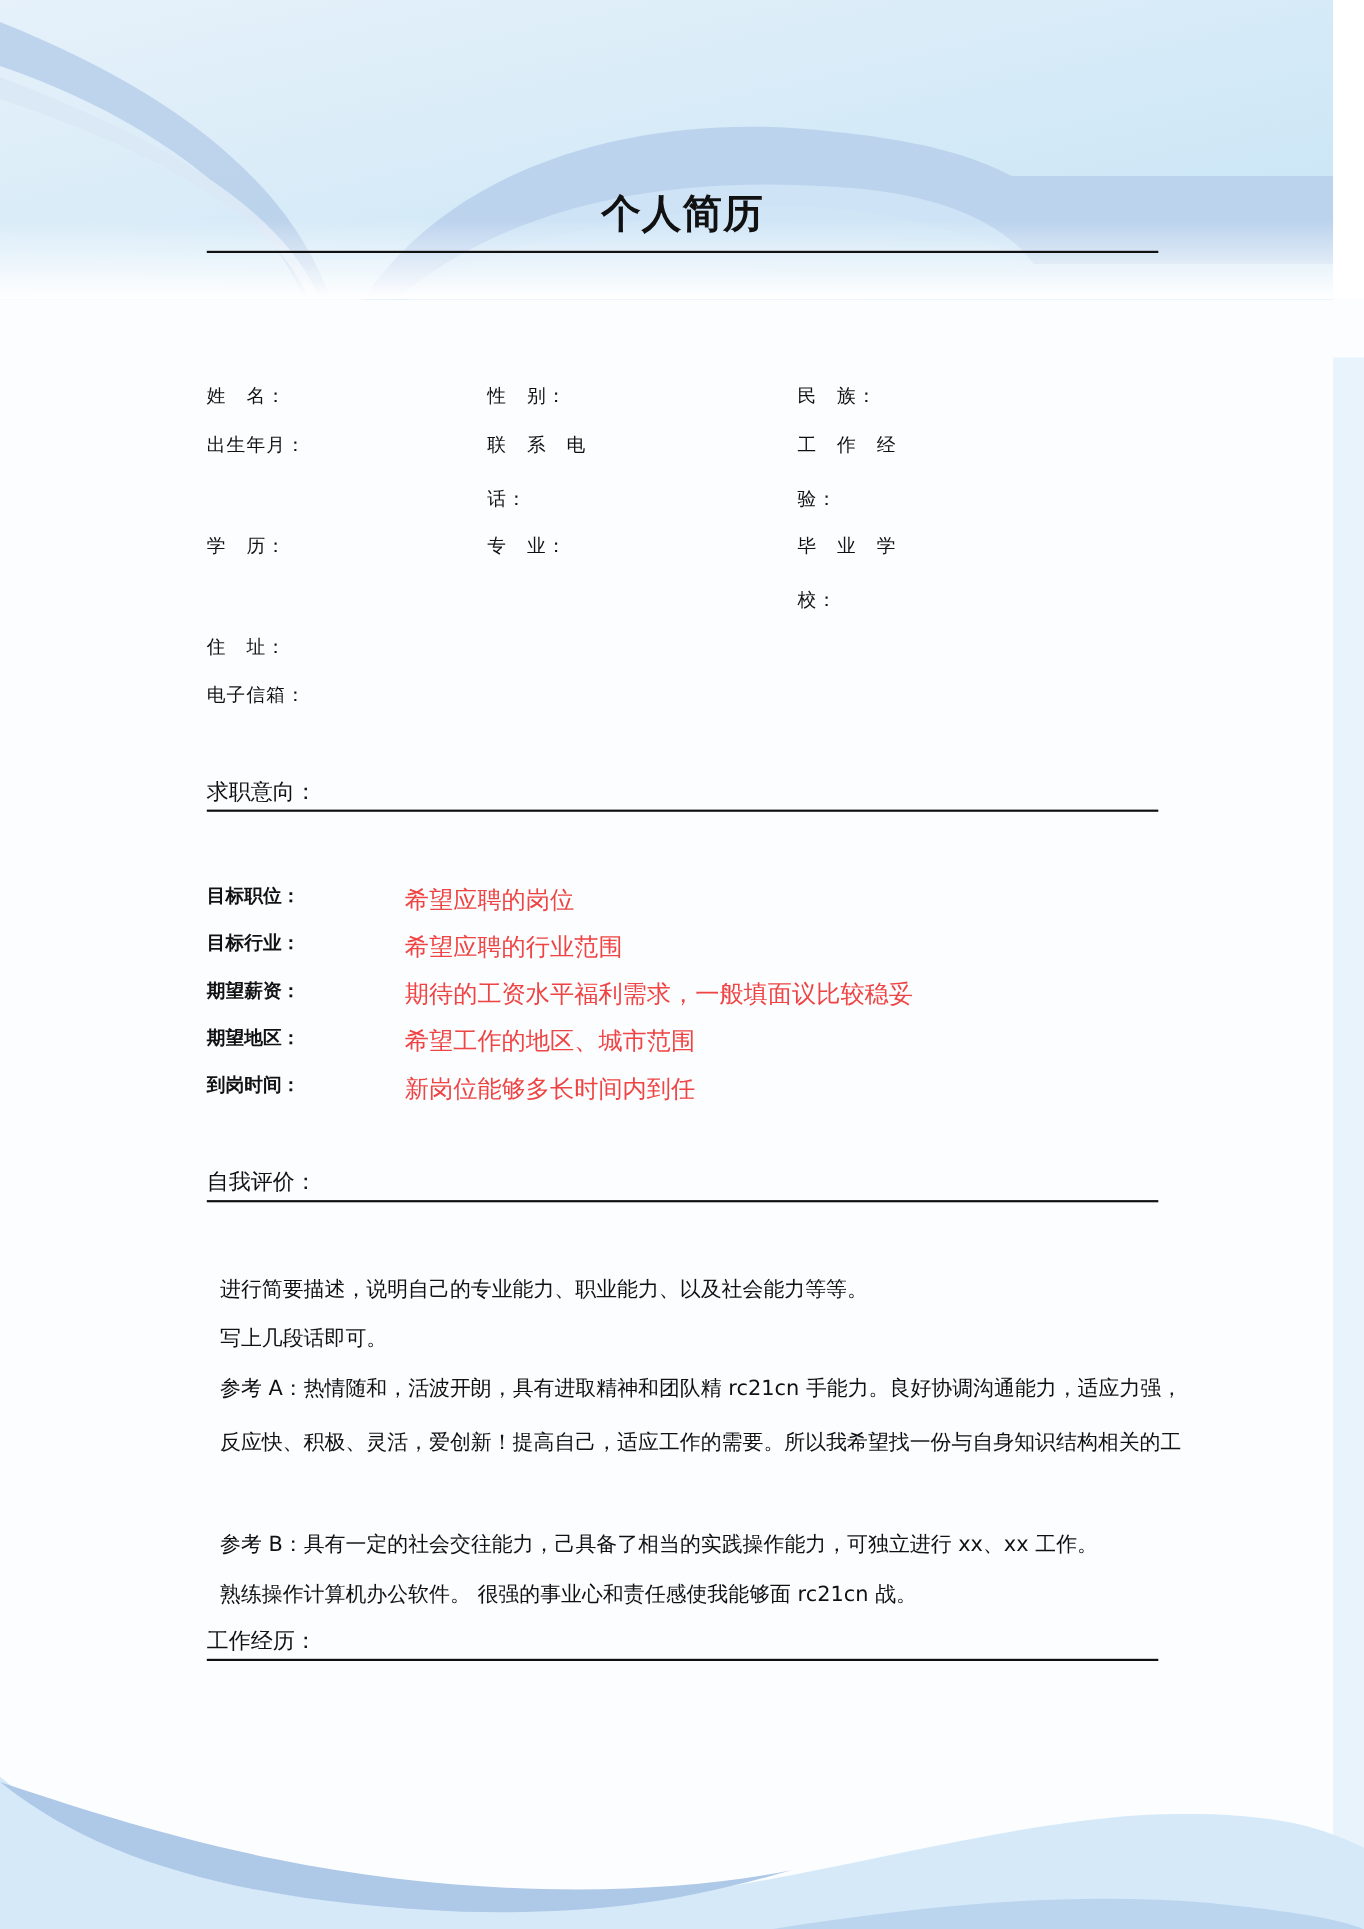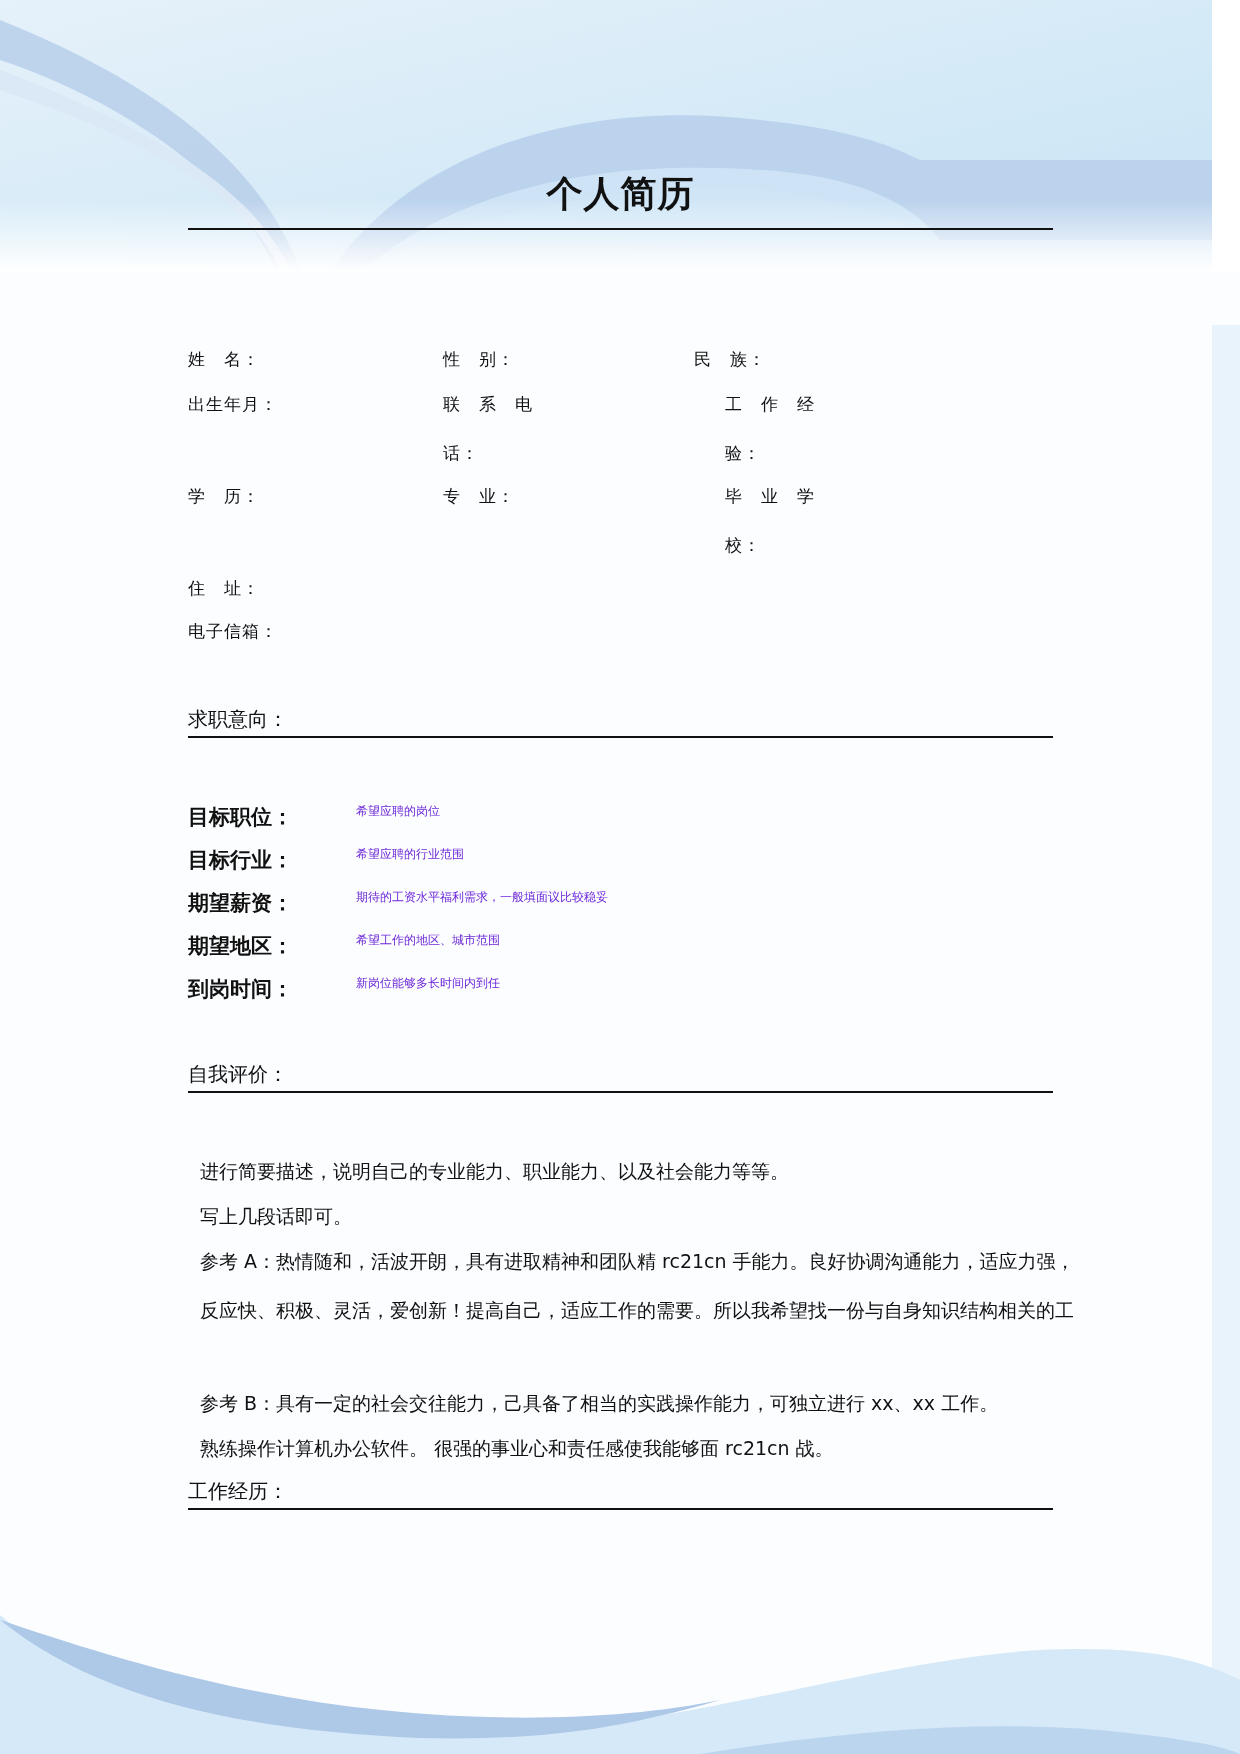--- a/index.html
+++ b/index.html
@@ -4,22 +4,22 @@
 <style>
   html,body{margin:0;padding:0;}
   body{width:1240px;height:1754px;position:relative;overflow:hidden;background:#fbfdff;font-family:"DejaVu Sans","Liberation Sans",sans-serif;color:#111;}
   .bg{position:absolute;left:0;top:0;width:1240px;height:1754px;z-index:0;}
   .page{position:absolute;left:0;top:0;width:1065px;height:1754px;z-index:1;}
   .title{position:absolute;left:188px;width:865px;top:170px;text-align:center;font-size:36px;font-weight:bold;letter-spacing:1px;}
   .title-rule{position:absolute;left:188px;width:865px;top:228px;height:2px;background:#111;}
   .info{position:absolute;font-size:17px;letter-spacing:1px;font-family:Liberation Serif, serif;}
   .sec-head{position:absolute;left:188px;font-size:20px;}
   .sec-rule{position:absolute;left:188px;width:865px;height:2px;background:#111;}
-  .kv-label{position:absolute;left:188px;font-size:21px;font-weight:bold;}
-  .kv-value{position:absolute;left:356px;font-size:12px;color:#6d28d9;}
+  .kv-label{position:absolute;left:188px;font-size:17px;font-weight:bold;}
+  .kv-value{position:absolute;left:368px;font-size:22px;color:#ef4444;}
   .para{position:absolute;left:200px;font-size:19px;white-space:nowrap;text-align:right;}
 </style>
 </head>
 <body>
 
 <svg class="bg" viewBox="0 0 1240 1754" preserveAspectRatio="none">
   <defs>
     <linearGradient id="topg" x1="0" y1="0" x2="1" y2="1">
       <stop offset="0" stop-color="#e6f1fa"></stop>
       <stop offset="1" stop-color="#c6e4f5"></stop>
@@ -41,21 +41,21 @@
   <path d="M0 1620 C100 1700 240 1730 420 1738 C520 1740 600 1735 720 1700 C600 1725 420 1725 250 1690 C150 1670 60 1640 0 1620Z" fill="#aec8e8"></path>
   <path d="M700 1754 C850 1730 980 1720 1100 1730 C1180 1738 1220 1745 1240 1754Z" fill="#bcd5ef"></path>
 </svg>
 
 <div class="page">
   <div class="title">个人简历</div>
   <div class="title-rule"></div>
 
   <div class="info" style="left:188px;top:348px">姓　名：</div>
   <div class="info" style="left:443px;top:348px">性　别：</div>
-  <div class="info" style="left:694px;top:348px">民　族：</div>
+  <div class="info" style="left:725px;top:348px">民　族：</div>
 
   <div class="info" style="left:188px;top:393px">出生年月：</div>
   <div class="info" style="left:443px;top:393px">联　系　电</div>
   <div class="info" style="left:725px;top:393px">工　作　经</div>
   <div class="info" style="left:443px;top:442px">话：</div>
   <div class="info" style="left:725px;top:442px">验：</div>
 
   <div class="info" style="left:188px;top:485px">学　历：</div>
   <div class="info" style="left:443px;top:485px">专　业：</div>
   <div class="info" style="left:725px;top:485px">毕　业　学</div>

